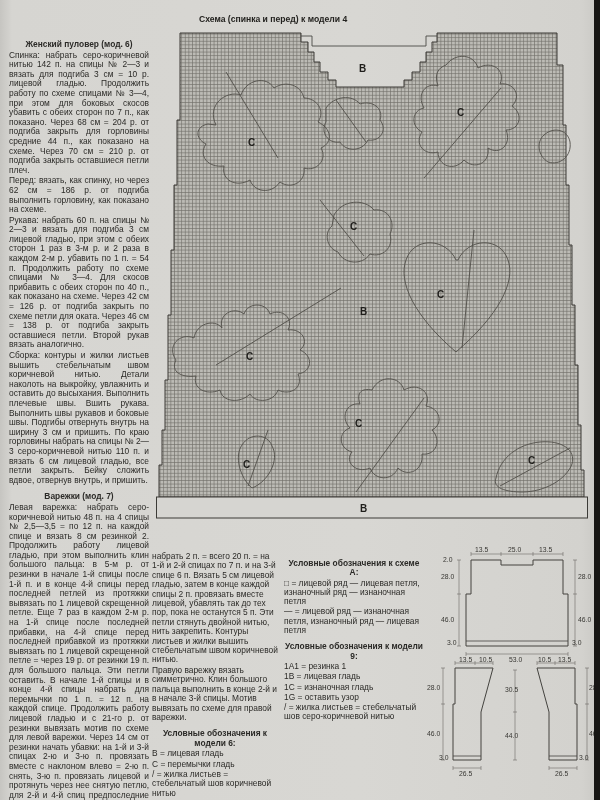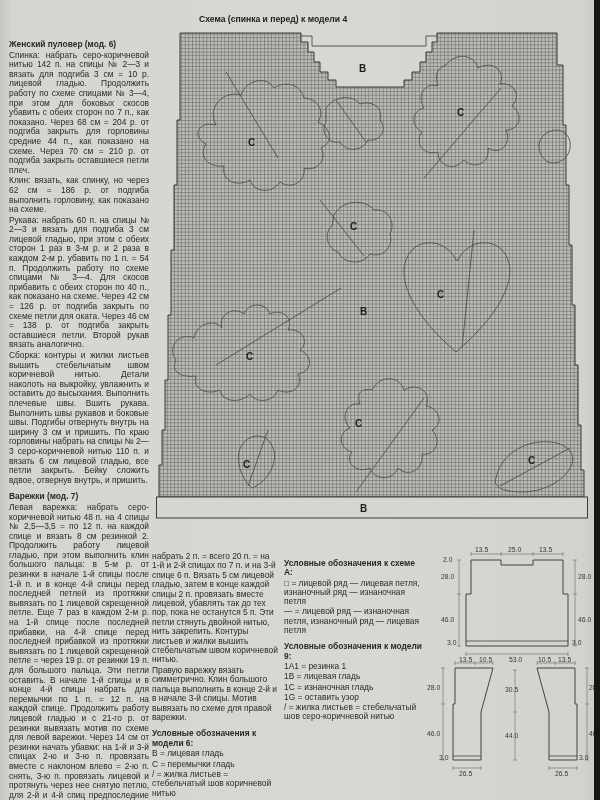--- a/index.html
+++ b/index.html
@@ -3,21 +3,21 @@
 <meta charset="utf-8">
 <style>
   html,body{margin:0;padding:0;}
   .page{position:relative;width:600px;height:800px;overflow:hidden;
     background:linear-gradient(90deg,#c6c5c1 0,#d6d5d1 2%,#d8d7d3 60%,#d3d2ce 97%,#c9c8c4 100%);
     font-family:"Liberation Sans",sans-serif;color:#2b2a27;}
   .black-strip{position:absolute;right:0;top:0;width:6px;height:800px;background:#171614;}
   .textcol{position:absolute;font-size:8.4px;line-height:9.6px;text-align:justify;
     hyphens:auto;overflow-wrap:break-word;overflow:hidden;margin-top:8px;}
   .block{margin:0 0 1px 0;}
-  .block:has(.h:not(:empty)){margin-top:7px;}
+  .block:has(.h:not(:empty)){margin-top:7px;text-align:center;}
   .h{font-weight:bold;}
   .lead{font-weight:normal;}
   .lead:not(:empty)::after{content:" ";}
   .legendcol .block{text-align:left;}
   .chart-title{position:absolute;left:199px;top:14px;font-size:8.6px;font-weight:bold;color:#23221f;}
   .chart{position:absolute;left:156px;top:30px;width:432px;height:492px;}
   .chart svg{position:absolute;left:0;top:0;}
   .schematic{position:absolute;width:162px;height:122px;}
   .schematic svg{position:absolute;left:0;top:0;}
   .dim{position:absolute;font-size:6.8px;color:#383733;white-space:nowrap;}
@@ -27,21 +27,21 @@
 <body>
 
 <div class="page">
 
   <div class="textcol" style="left:9px;top:25px;width:140px;height:772px;">
 
       <div class="block"><span class="h">Женский пуловер (мод. 6)</span><span class="lead"></span><span class="txt"></span></div>
 
       <div class="block"><span class="h"></span><span class="lead">Спинка:</span><span class="txt">набрать серо-коричневой нитью 142 п. на спицы № 2—3 и вязать для подгиба 3 см = 10 р. лицевой гладью. Продолжить работу по схеме спицами № 3—4, при этом для боковых скосов убавить с обеих сторон по 7 п., как показано. Через 68 см = 204 р. от подгиба закрыть для горловины средние 44 п., как показано на схеме. Через 70 см = 210 р. от подгиба закрыть оставшиеся петли плеч.</span></div>
 
-      <div class="block"><span class="h"></span><span class="lead">Клин:</span><span class="txt">вязать, как спинку, но через 62 см = 186 р. от подгиба выполнить горловину, как показано на схеме.</span></div>
+      <div class="block"><span class="h"></span><span class="lead">Перед:</span><span class="txt">вязать, как спинку, но через 62 см = 186 р. от подгиба выполнить горловину, как показано на схеме.</span></div>
 
       <div class="block"><span class="h"></span><span class="lead">Рукава:</span><span class="txt">набрать 60 п. на спицы № 2—3 и вязать для подгиба 3 см лицевой гладью, при этом с обеих сторон 1 раз в 3-м р. и 2 раза в каждом 2-м р. убавить по 1 п. = 54 п. Продолжить работу по схеме спицами № 3—4. Для скосов прибавить с обеих сторон по 40 п., как показано на схеме. Через 42 см = 126 р. от подгиба закрыть по схеме петли для оката. Через 46 см = 138 р. от подгиба закрыть оставшиеся петли. Второй рукав вязать аналогично.</span></div>
 
       <div class="block"><span class="h"></span><span class="lead">Сборка:</span><span class="txt">контуры и жилки листьев вышить стебельчатым швом коричневой нитью. Детали наколоть на выкройку, увлажнить и оставить до высыхания. Выполнить плечевые швы. Вшить рукава. Выполнить швы рукавов и боковые швы. Подгибы отвернуть внутрь на ширину 3 см и пришить. По краю горловины набрать на спицы № 2—3 серо-коричневой нитью 110 п. и вязать 6 см лицевой гладью, все петли закрыть. Бейку сложить вдвое, отвернув внутрь, и пришить.</span></div>
 
       <div class="block"><span class="h">Варежки (мод. 7)</span><span class="lead"></span><span class="txt"></span></div>
 
       <div class="block"><span class="h"></span><span class="lead">Левая варежка:</span><span class="txt">набрать серо-коричневой нитью 48 п. на 4 спицы № 2,5—3,5 = по 12 п. на каждой спице и вязать 8 см резинкой 2. Продолжить работу лицевой гладью, при этом выполнить клин большого пальца: в 5-м р. от резинки в начале 1-й спицы после 1-й п. и в конце 4-й спицы перед последней петлей из протяжки вывязать по 1 лицевой скрещенной петле. Еще 7 раз в каждом 2-м р. на 1-й спице после последней прибавки, на 4-й спице перед последней прибавкой из протяжки вывязать по 1 лицевой скрещенной петле = через 19 р. от резинки 19 п. для большого пальца. Эти петли оставить. В начале 1-й спицы и в конце 4-й спицы набрать для перемычки по 1 п. = 12 п. на каждой спице. Продолжить работу лицевой гладью и с 21-го р. от резинки вывязать мотив по схеме для левой варежки. Через 14 см от резинки начать убавки: на 1-й и 3-й спицах 2-ю и 3-ю п. провязать вместе с наклоном влево = 2-ю п. снять, 3-ю п. провязать лицевой и протянуть через нее снятую петлю, для 2-й и 4-й спиц предпоследние 2 п. провязать вместе лицевой. Эти убавки повторить 2 раза в каждом 2-м р., затем повторить в каждом следующем ряду до тех пор, пока на каждой спице не останутся 2 п. Эти петли стянуть двойной нитью, нить закрепить.</span></div>
 
     </div>

